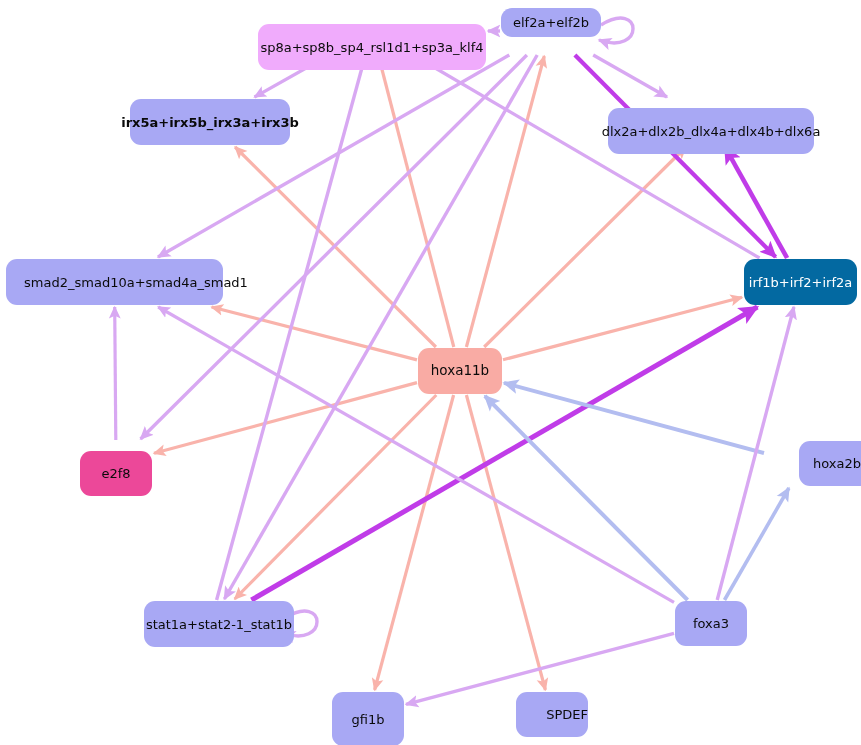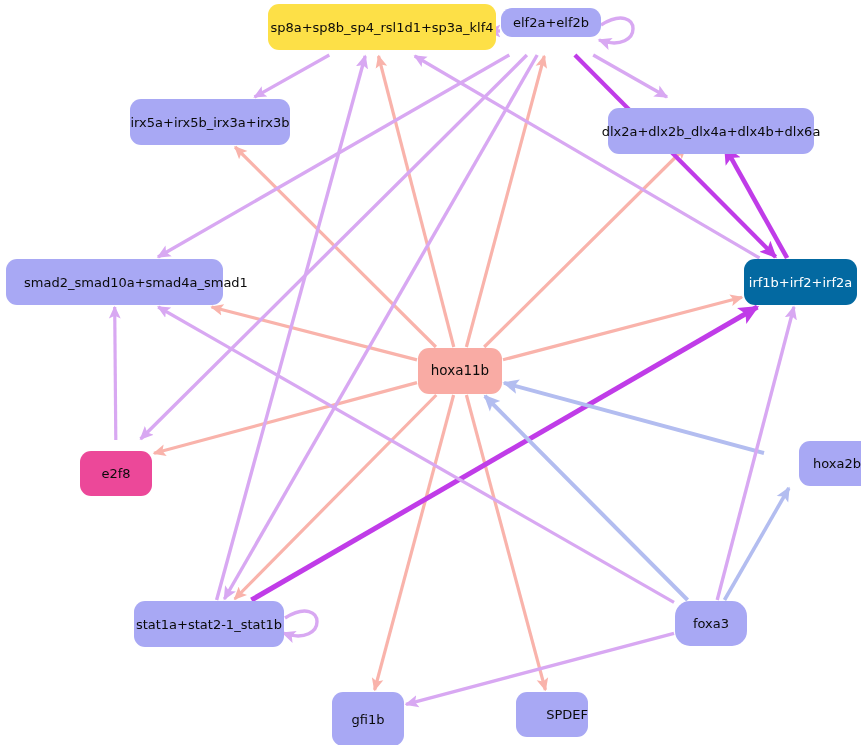--- a/index.html
+++ b/index.html
@@ -109,51 +109,51 @@
         <line x1="687.6" y1="600.0" x2="484.9" y2="396.0" stroke="#b3bdf0" stroke-width="4" stroke-linecap="butt" marker-end="url(#arrow-inputblue-40)"></line>
         <line x1="724.5" y1="600.0" x2="788.9" y2="488.0" stroke="#b3bdf0" stroke-width="3.6" stroke-linecap="butt" marker-end="url(#arrow-inputblue-36)"></line>
         <line x1="717.2" y1="600.0" x2="793.9" y2="307.0" stroke="#d8a8f2" stroke-width="3.4" stroke-linecap="butt" marker-end="url(#arrow-repressionlight-34)"></line>
         <line x1="674.0" y1="633.3" x2="406.0" y2="704.4" stroke="#d8a8f2" stroke-width="3.4" stroke-linecap="butt" marker-end="url(#arrow-repressionlight-34)"></line>
         <line x1="674.0" y1="602.3" x2="158.2" y2="307.0" stroke="#d8a8f2" stroke-width="3.2" stroke-linecap="butt" marker-end="url(#arrow-repressionlight-32)"></line>
         <line x1="329.3" y1="55.0" x2="254.5" y2="97.0" stroke="#d8a8f2" stroke-width="3.2" stroke-linecap="butt" marker-end="url(#arrow-repressionlight-32)"></line>
       </g>
   </svg>
 
   <div id="nodes-layer">
-      <div class="gnode" style="left: 258px; top: 4px; width: 228px; height: 46px; background: #fde047; color: rgb(10, 10, 10); margin-left: 10px;">
+      <div class="gnode" style="left: 258px; top: 24px; width: 228px; height: 46px; background: #f0abfc; color: rgb(10, 10, 10);">
         <span class="nlabel">sp8a+sp8b_sp4_rsl1d1+sp3a_klf4</span>
       </div>
       <div class="gnode" style="left: 501px; top: 8px; width: 100px; height: 29px; background: rgb(168, 168, 244); color: rgb(10, 10, 10);">
         <span class="nlabel">elf2a+elf2b</span>
       </div>
-      <div class="gnode" style="left: 130px; top: 99px; width: 160px; height: 46px; background: rgb(168, 168, 244); color: rgb(10, 10, 10);">
+      <div class="gnode" style="left: 130px; top: 99px; width: 160px; height: 46px; background: rgb(168, 168, 244); color: rgb(10, 10, 10); font-weight: bold;">
         <span class="nlabel">irx5a+irx5b_irx3a+irx3b</span>
       </div>
       <div class="gnode" style="left: 608px; top: 108px; width: 206px; height: 46px; background: rgb(168, 168, 244); color: rgb(10, 10, 10);">
         <span class="nlabel">dlx2a+dlx2b_dlx4a+dlx4b+dlx6a</span>
       </div>
       <div class="gnode" style="left: 6px; top: 259px; width: 217px; height: 46px; background: rgb(168, 168, 244); color: rgb(10, 10, 10); padding-left: 43px;">
         <span class="nlabel">smad2_smad10a+smad4a_smad1</span>
       </div>
       <div class="gnode accent" style="left: 744px; top: 259px; width: 113px; height: 46px; background: #0369a1; color: rgb(255, 255, 255);">
         <span class="nlabel">irf1b+irf2+irf2a</span>
       </div>
       <div class="gnode hub" style="left: 418px; top: 348px; width: 84px; height: 46px; background: rgb(249, 171, 164); color: rgb(10, 10, 10); border-radius: 11px;">
         <span class="nlabel">hoxa11b</span>
       </div>
       <div class="gnode" style="left: 80px; top: 451px; width: 72px; height: 45px; background: #ec4899; color: rgb(10, 10, 10);">
         <span class="nlabel">e2f8</span>
       </div>
       <div class="gnode" style="left: 799px; top: 441px; width: 76px; height: 45px; background: rgb(168, 168, 244); color: rgb(10, 10, 10);">
         <span class="nlabel">hoxa2b</span>
       </div>
-      <div class="gnode" style="left: 134px; top: 601px; width: 150px; height: 46px; background: rgb(168, 168, 244); color: rgb(10, 10, 10);">
+      <div class="gnode" style="left: 144px; top: 601px; width: 150px; height: 46px; background: rgb(168, 168, 244); color: rgb(10, 10, 10);">
         <span class="nlabel">stat1a+stat2-1_stat1b</span>
       </div>
-      <div class="gnode" style="left: 675px; top: 601px; width: 72px; height: 45px; background: rgb(168, 168, 244); color: rgb(10, 10, 10); border-radius: 15px;">
+      <div class="gnode" style="left: 675px; top: 601px; width: 72px; height: 45px; background: rgb(168, 168, 244); color: rgb(10, 10, 10);">
         <span class="nlabel">foxa3</span>
       </div>
       <div class="gnode" style="left: 332px; top: 692px; width: 72px; height: 54px; background: rgb(168, 168, 244); color: rgb(10, 10, 10);">
         <span class="nlabel">gfi1b</span>
       </div>
       <div class="gnode" style="left: 516px; top: 692px; width: 72px; height: 45px; background: rgb(168, 168, 244); color: rgb(10, 10, 10); justify-content: flex-end;">
         <span class="nlabel">SPDEF</span>
       </div>
     </div>
 

